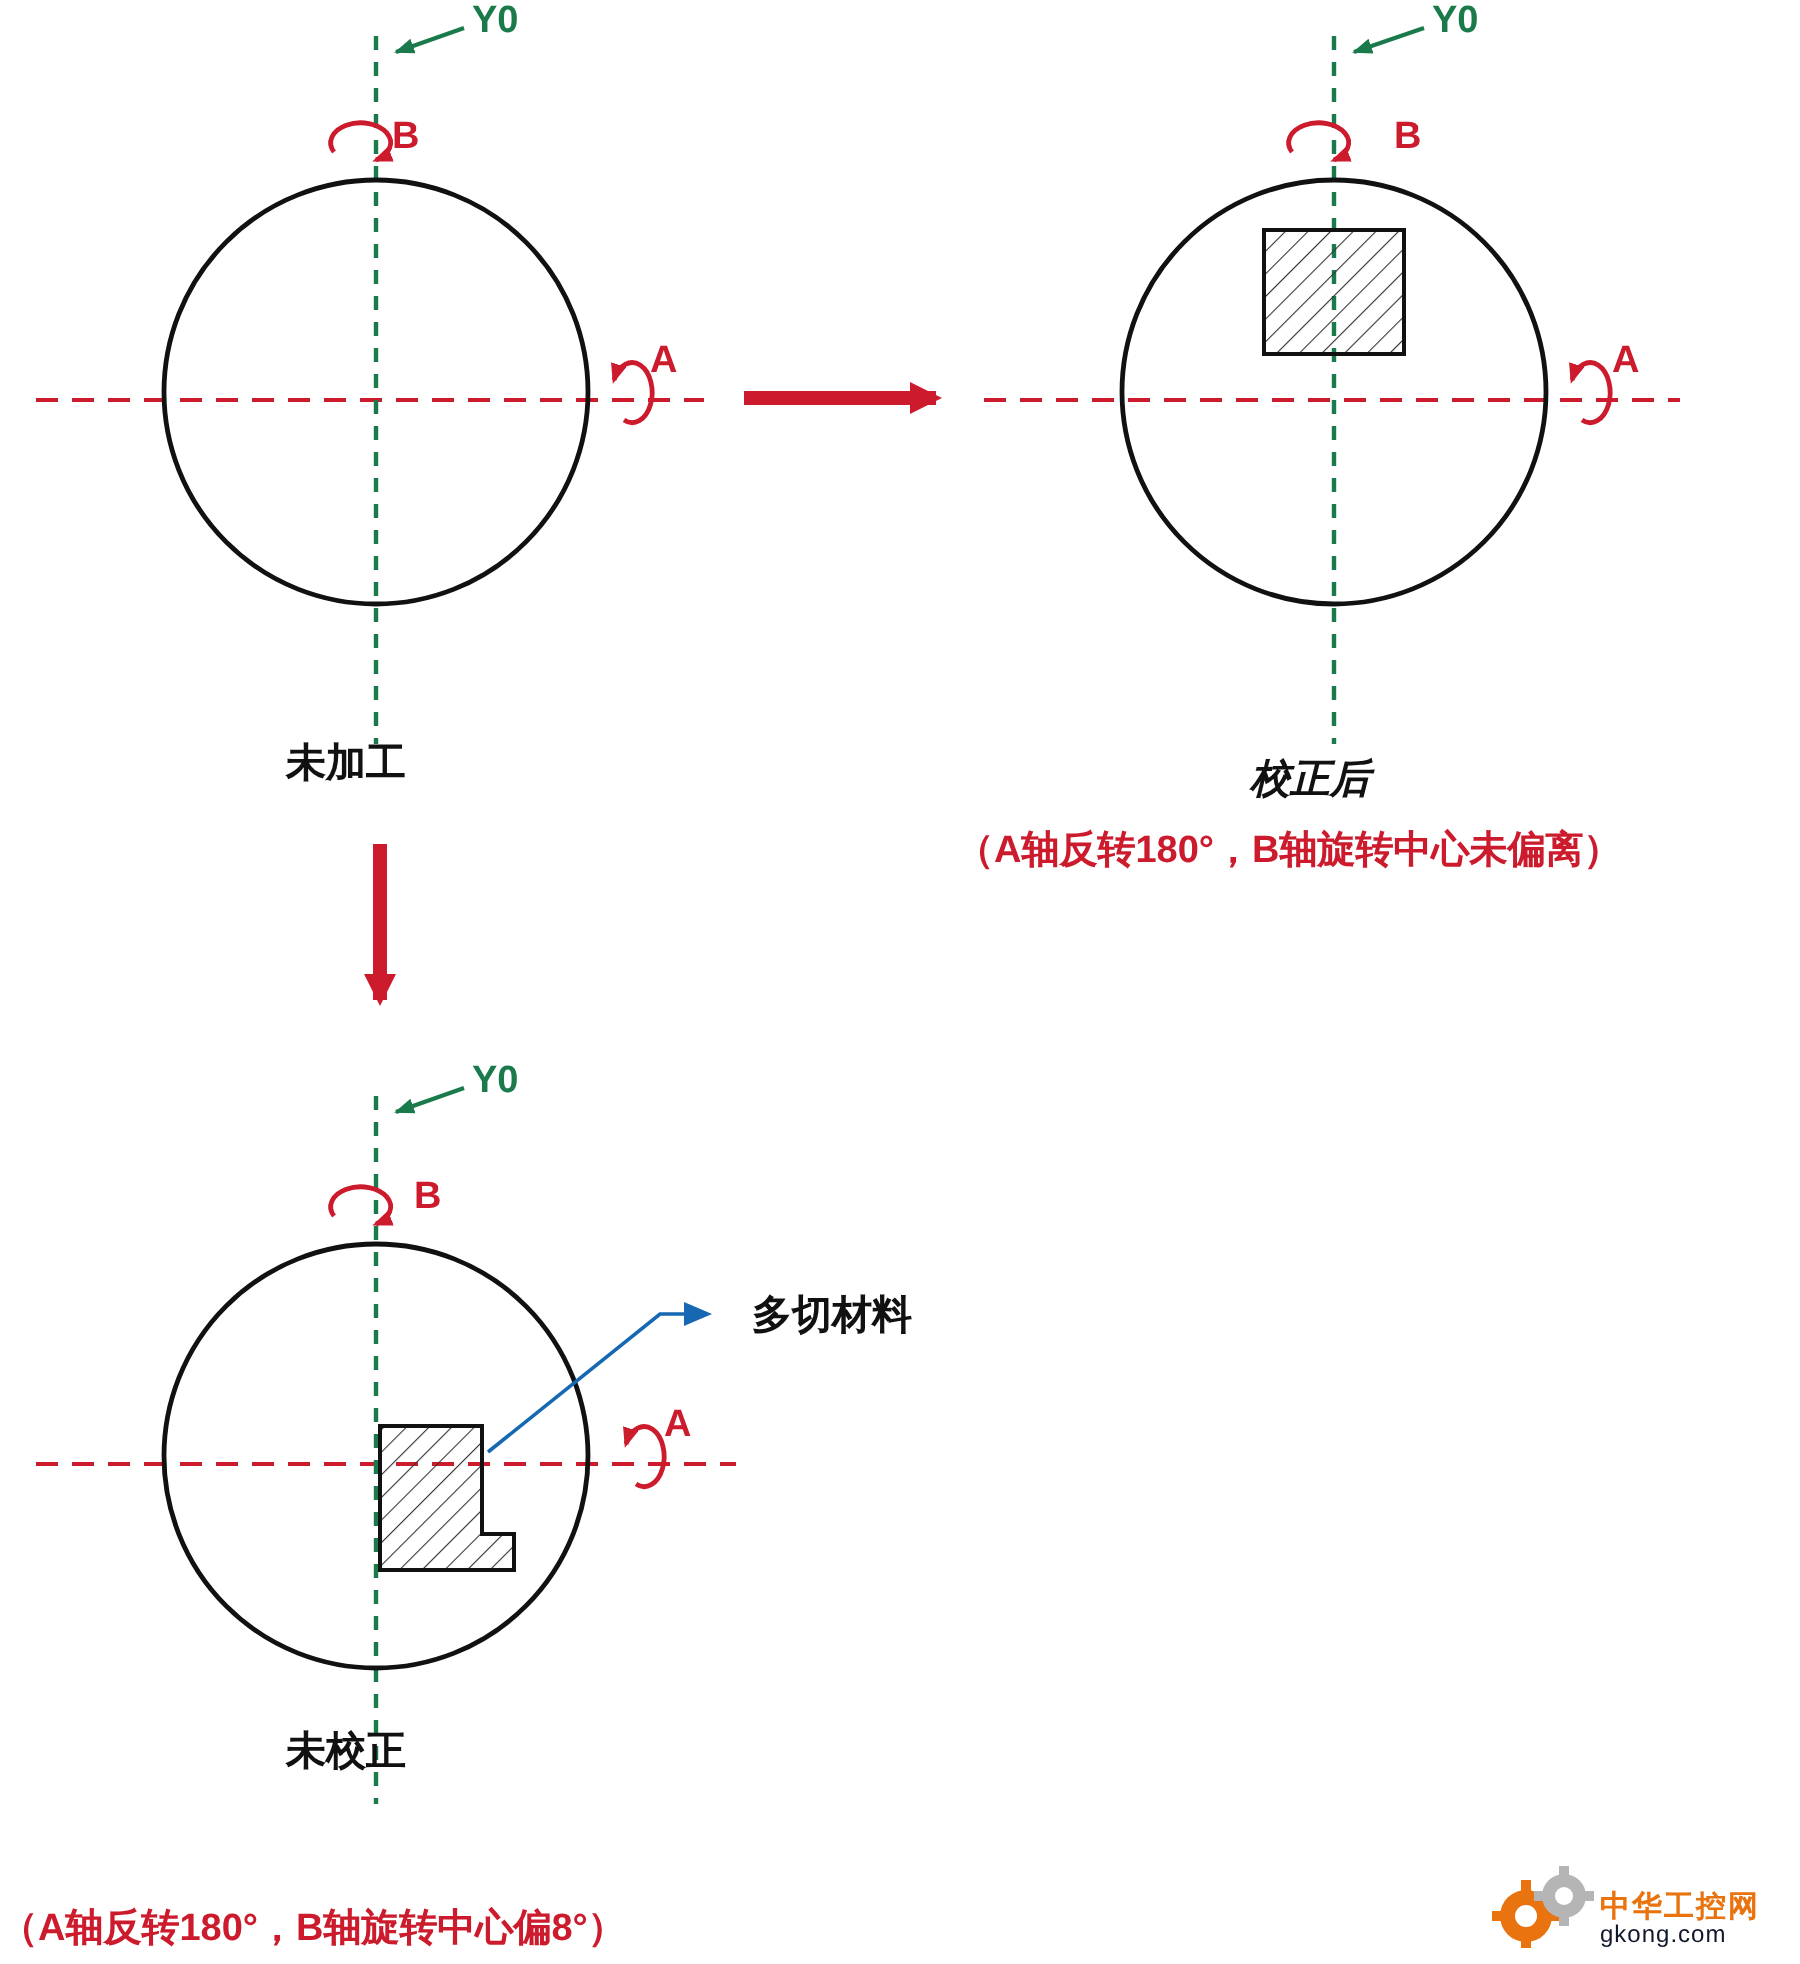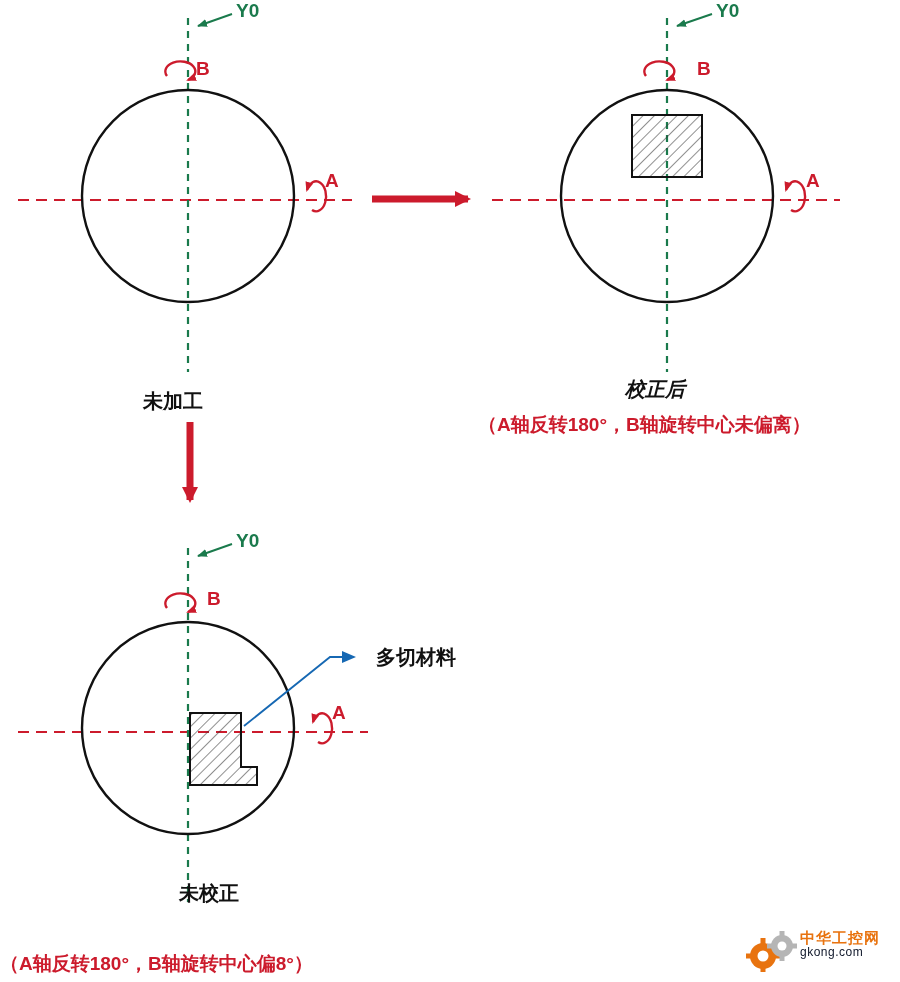--- a/index.html
+++ b/index.html
@@ -18,21 +18,21 @@
     white-space:nowrap;
   }
   .lbl-axis{color:#1a7a4c;font-size:19px;}
   .lbl-rot{color:#cc1b2c;font-size:19px;}
   .cap-main{color:#111111;font-size:20px;font-weight:bold;}
   .cap-sub{color:#cc1b2c;font-size:19px;font-weight:bold;}
   .cap-callout{color:#111111;font-size:20px;font-weight:bold;margin-left:20px;}
   .wm{
     position:absolute;right:8px;bottom:8px;
     width:146px;height:44px;
-    display:flex;align-items:flex-start;
+    display:flex;align-items:flex-end;
   }
   .wm-gears{position:relative;width:52px;height:42px;flex:0 0 52px;}
   .wm-text{display:flex;flex-direction:column;line-height:1.05;margin-left:2px;}
   .wm-top{font-size:15px;font-weight:bold;color:#e8730f;letter-spacing:1px;}
   .wm-bot{font-size:12px;color:#0f172a;letter-spacing:.5px;}
 </style>
 </head>
 <body>
 
 <div class="stage">
@@ -98,33 +98,33 @@
       <path d="M244,726 L330,657 L350,657" fill="none" stroke="#1668b3" stroke-width="1.8"></path>
       <path d="M342,651 L356,657 L342,663 Z" fill="#1668b3"></path>
       <path d="M167,608 a15,10 0 1,1 21,4" fill="none" stroke="#cc1b2c" stroke-width="2.4" marker-end="url(#arrowRed)"></path>
       <path d="M318,742 a10,15 0 1,0 -5,-20" fill="none" stroke="#cc1b2c" stroke-width="2.4" marker-end="url(#arrowRed)"></path>
     </g>
   </svg>
 
   <div class="lbl lbl-axis" style="left:236px;top:0px;">Y0</div>
   <div class="lbl lbl-rot" style="left:196px;top:58px;">B</div>
   <div class="lbl lbl-rot" style="left:325px;top:170px;">A</div>
-  <div class="lbl cap-main" style="left:143px;top:388px;">未加工</div>
+  <div class="lbl cap-main" style="left:143px;top:368px;">未加工</div>
 
   <div class="lbl lbl-axis" style="left:716px;top:0px;">Y0</div>
   <div class="lbl lbl-rot" style="left:697px;top:58px;">B</div>
   <div class="lbl lbl-rot" style="left:806px;top:170px;">A</div>
   <div class="lbl cap-main" style="left:625px;top:376px;font-style:italic;">校正后</div>
   <div class="lbl cap-sub" style="left:478px;top:412px;">（A轴反转180°，B轴旋转中心未偏离）</div>
 
   <div class="lbl lbl-axis" style="left:236px;top:530px;">Y0</div>
   <div class="lbl lbl-rot" style="left:207px;top:588px;">B</div>
   <div class="lbl lbl-rot" style="left:332px;top:702px;">A</div>
   <div class="lbl cap-callout" style="left:356px;top:644px;">多切材料</div>
-  <div class="lbl cap-main" style="left:143px;top:880px;margin-left:36px;">未校正</div>
+  <div class="lbl cap-main" style="left:143px;top:862px;">未校正</div>
   <div class="lbl cap-sub" style="left:0px;top:951px;">（A轴反转180°，B轴旋转中心偏8°）</div>
 
   <div class="wm">
     <div class="wm-gears">
       <svg viewBox="0 0 52 42" width="52" height="42">
         <g fill="#e8730f">
           <circle cx="17" cy="26" r="13"></circle>
           <circle cx="17" cy="26" r="5.5" fill="#ffffff"></circle>
           <g>
             <rect x="14.5" y="8" width="5" height="6"></rect>

